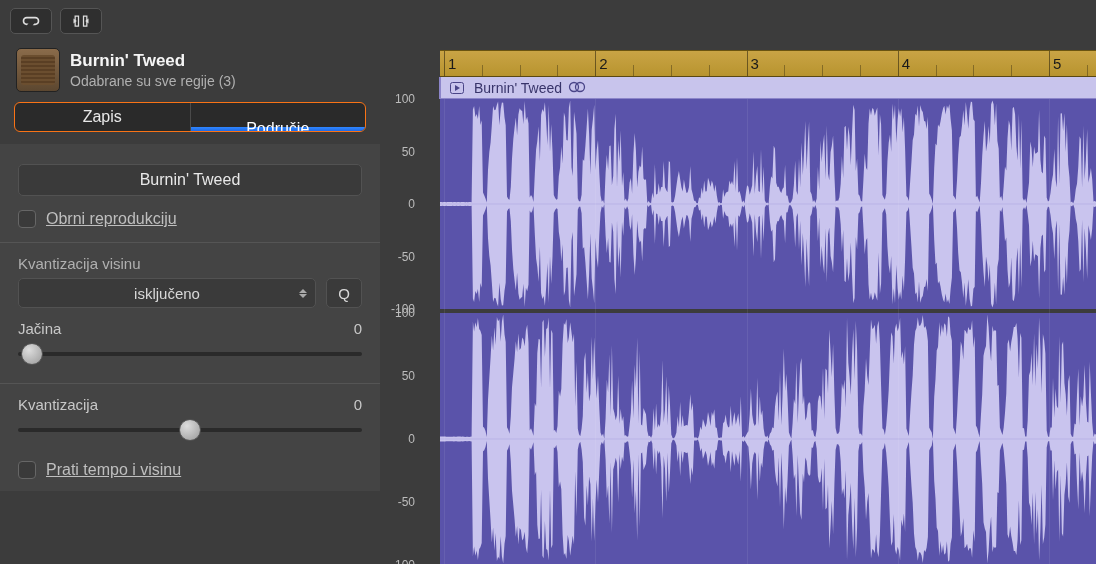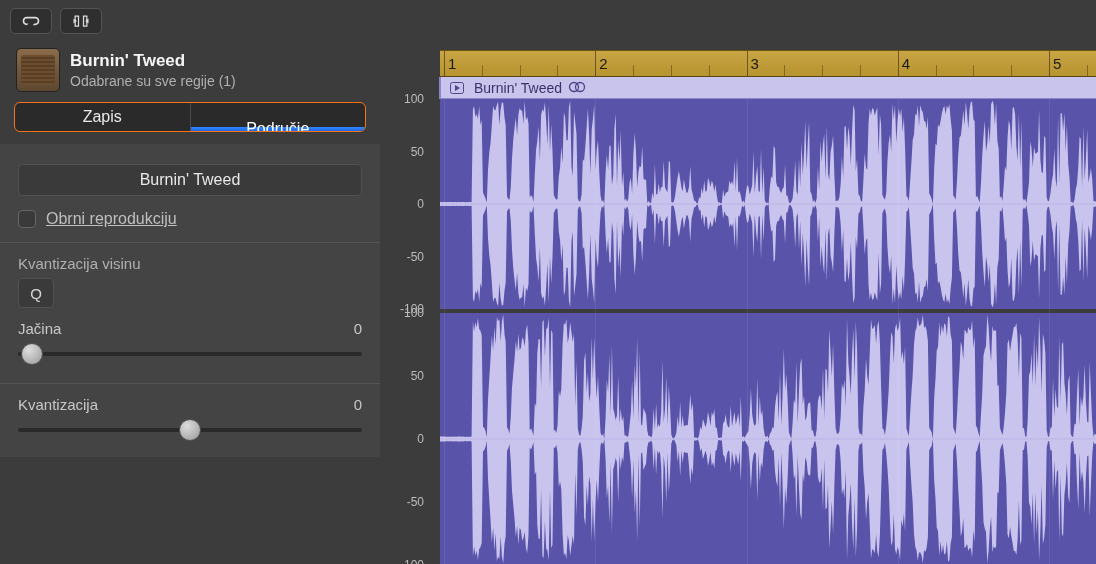--- a/index.html
+++ b/index.html
@@ -49,21 +49,21 @@
   .region-head { height:22px; background:#c8c4ec; border-bottom:1px solid #8c85c9; display:flex; align-items:center; padding:0 6px; gap:6px; font-size:14px; color:#38346a; position:relative;}
   .region-head::before { content:''; position:absolute; left:-1px; top:0; bottom:-1px; width:0; border-left:2px solid #8c85c9;}
   .pill { display:flex; align-items:center; gap:4px; padding:0 4px; }
   .pill svg { width:14px; height:12px; }
   .wave-area { position:relative; background:#3c3c3c; }
   .wave-channel { position:relative; overflow:hidden; }
   .wave-bg { position:absolute; top:0; left:0; right:0; bottom:0; background:#5a53aa; }
   .wave { position:absolute; left:0; right:0; }
   .mid-gap { height:4px; background:#3c3c3c; }
   .vgrid { position:absolute; top:0; bottom:0; width:1px; background:rgba(255,255,255,.08); }
-  .ylabels { position:absolute; right:12px; font-size:12px; color:#bcbcbc; text-align:right; width:50px; }
+  .ylabels { position:absolute; right:21px; font-size:12px; color:#bcbcbc; text-align:right; width:50px; }
   .ylabels div { position:absolute; right:4px; transform:translateY(-50%); }
   .region-head .stereo svg { width:18px; height:12px; }
 </style>
 </head>
 <body>
 
 <div class="root">
   <div class="sidebar">
     <div class="toolbar">
       <div class="tool-btn">
@@ -75,40 +75,47 @@
         <svg viewBox="0 0 24 16">
             <path d="M5 2h4v12h-4zM15 2h4v12h-4z" fill="none" stroke="#ddd" stroke-width="1.5"></path>
             <path d="M3 5l4 3-4 3zM21 5l-4 3 4 3z" fill="#ddd"></path>
           </svg>
       </div>
     </div>
     <div class="track-header">
       <div class="thumb"></div>
       <div>
         <div class="track-title">Burnin' Tweed</div>
-        <div class="track-sub">Odabrane su sve regije (1)</div>
+        <div class="track-sub">Odabrane su sve regije (3)</div>
       </div>
     </div>
     <div class="seg-wrap">
       <div class="segmented">
         <div>Zapis</div>
         <div class="active">Područje</div>
       </div>
     </div>
 
     <div class="panel">
       <div class="name-field">Burnin' Tweed</div>
       <div class="row">
         <div class="checkbox"></div>
         <div>Obrni reprodukciju</div>
       </div>
       <div class="divider"></div>
 
       <div class="section-label">Kvantizacija visinu</div>
       <div class="hrow">
+        <div class="select">
+          <span>isključeno</span>
+          <span class="caret">
+              <span class="up"></span>
+              <span class="dn"></span>
+            </span>
+        </div>
         <div class="qbtn">Q</div>
       </div>
 
       <div class="labelrow">
         <span>Jačina</span>
         <span>0</span>
       </div>
       <div class="slider-wrap">
         <div class="slider">
           <div class="track"></div>
@@ -122,20 +129,24 @@
         <span>Kvantizacija</span>
         <span>0</span>
       </div>
       <div class="slider-wrap">
         <div class="slider">
           <div class="track"></div>
           <div class="thumb2" style="left:50%"></div>
         </div>
       </div>
 
+      <div class="row">
+        <div class="checkbox"></div>
+        <div>Prati tempo i visinu</div>
+      </div>
     </div>
   </div>
 
   <div class="main">
     <div class="main-top"></div>
 
     <div class="col-ruler">
       <div class="ylabels" id="yl-top" style="top:49px; height:210px;">
           <div style="top: 0px;">100</div>
           <div style="top: 52.5px;">50</div>

